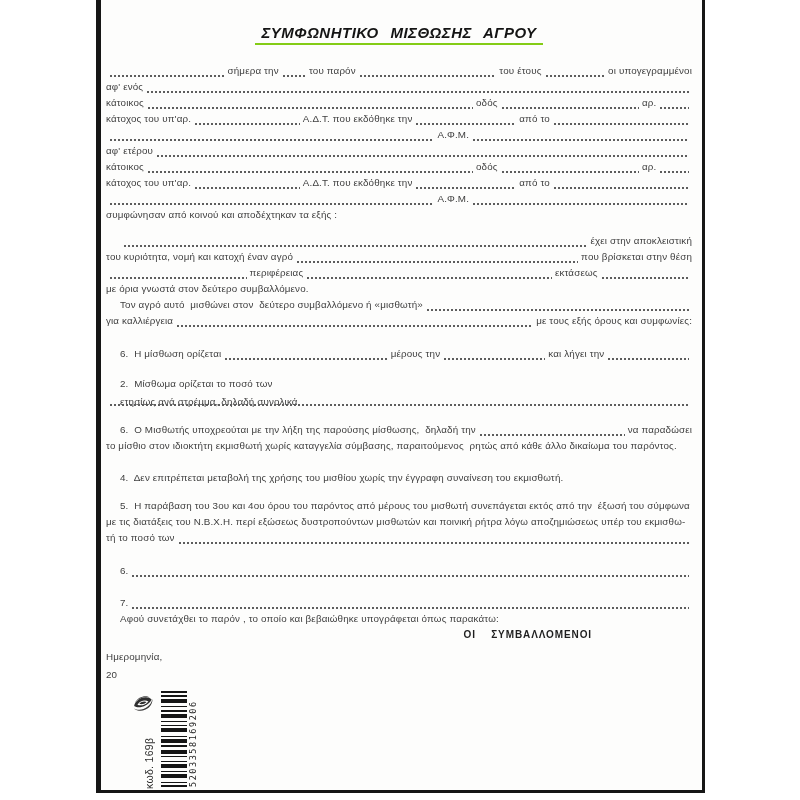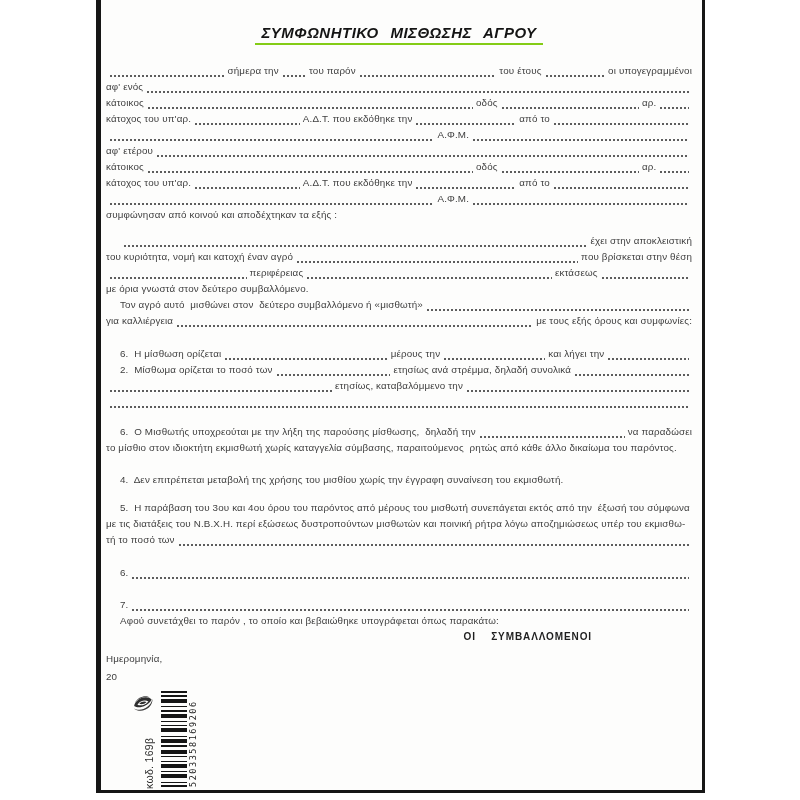--- a/index.html
+++ b/index.html
@@ -164,30 +164,25 @@
         <span class="seg-text">με τους εξής όρους και συμφωνίες:</span>
       </div>
       <div class="line ind" style="margin-top: 17px;">
         <span class="seg-text">6.  Η μίσθωση ορίζεται</span>
         <span class="seg-dots" style="flex-grow: 16;"></span>
         <span class="seg-text">μέρους την</span>
         <span class="seg-dots" style="flex-grow: 10;"></span>
         <span class="seg-text">και λήγει την</span>
         <span class="seg-dots" style="flex-grow: 8;"></span>
       </div>
-      <div class="line ind" style="">
+      <div class="line ind" style="margin-top: 14px; flex-direction: column;">
         <span class="seg-text">2.  Μίσθωμα ορίζεται το ποσό των</span>
         <span class="seg-dots" style="flex-grow: 12;"></span>
         <span class="seg-text">ετησίως ανά στρέμμα, δηλαδή συνολικά</span>
         <span class="seg-dots" style="flex-grow: 12;"></span>
-      </div>
-      <div class="line">
-        <span class="seg-dots" style="flex-grow: 23;"></span>
-        <span class="seg-text">ετησίως, καταβαλόμμενο την</span>
-        <span class="seg-dots" style="flex-grow: 23;"></span>
       </div>
       <div class="line">
         <span class="seg-dots" style="flex-grow: 1;"></span>
       </div>
       <div class="line ind" style="margin-top: 14px;">
         <span class="seg-text">6.  Ο Μισθωτής υποχρεούται με την λήξη της παρούσης μίσθωσης,  δηλαδή την</span>
         <span class="seg-dots" style="flex-grow: 10;"></span>
         <span class="seg-text">να παραδώσει</span>
       </div>
       <div class="line">

